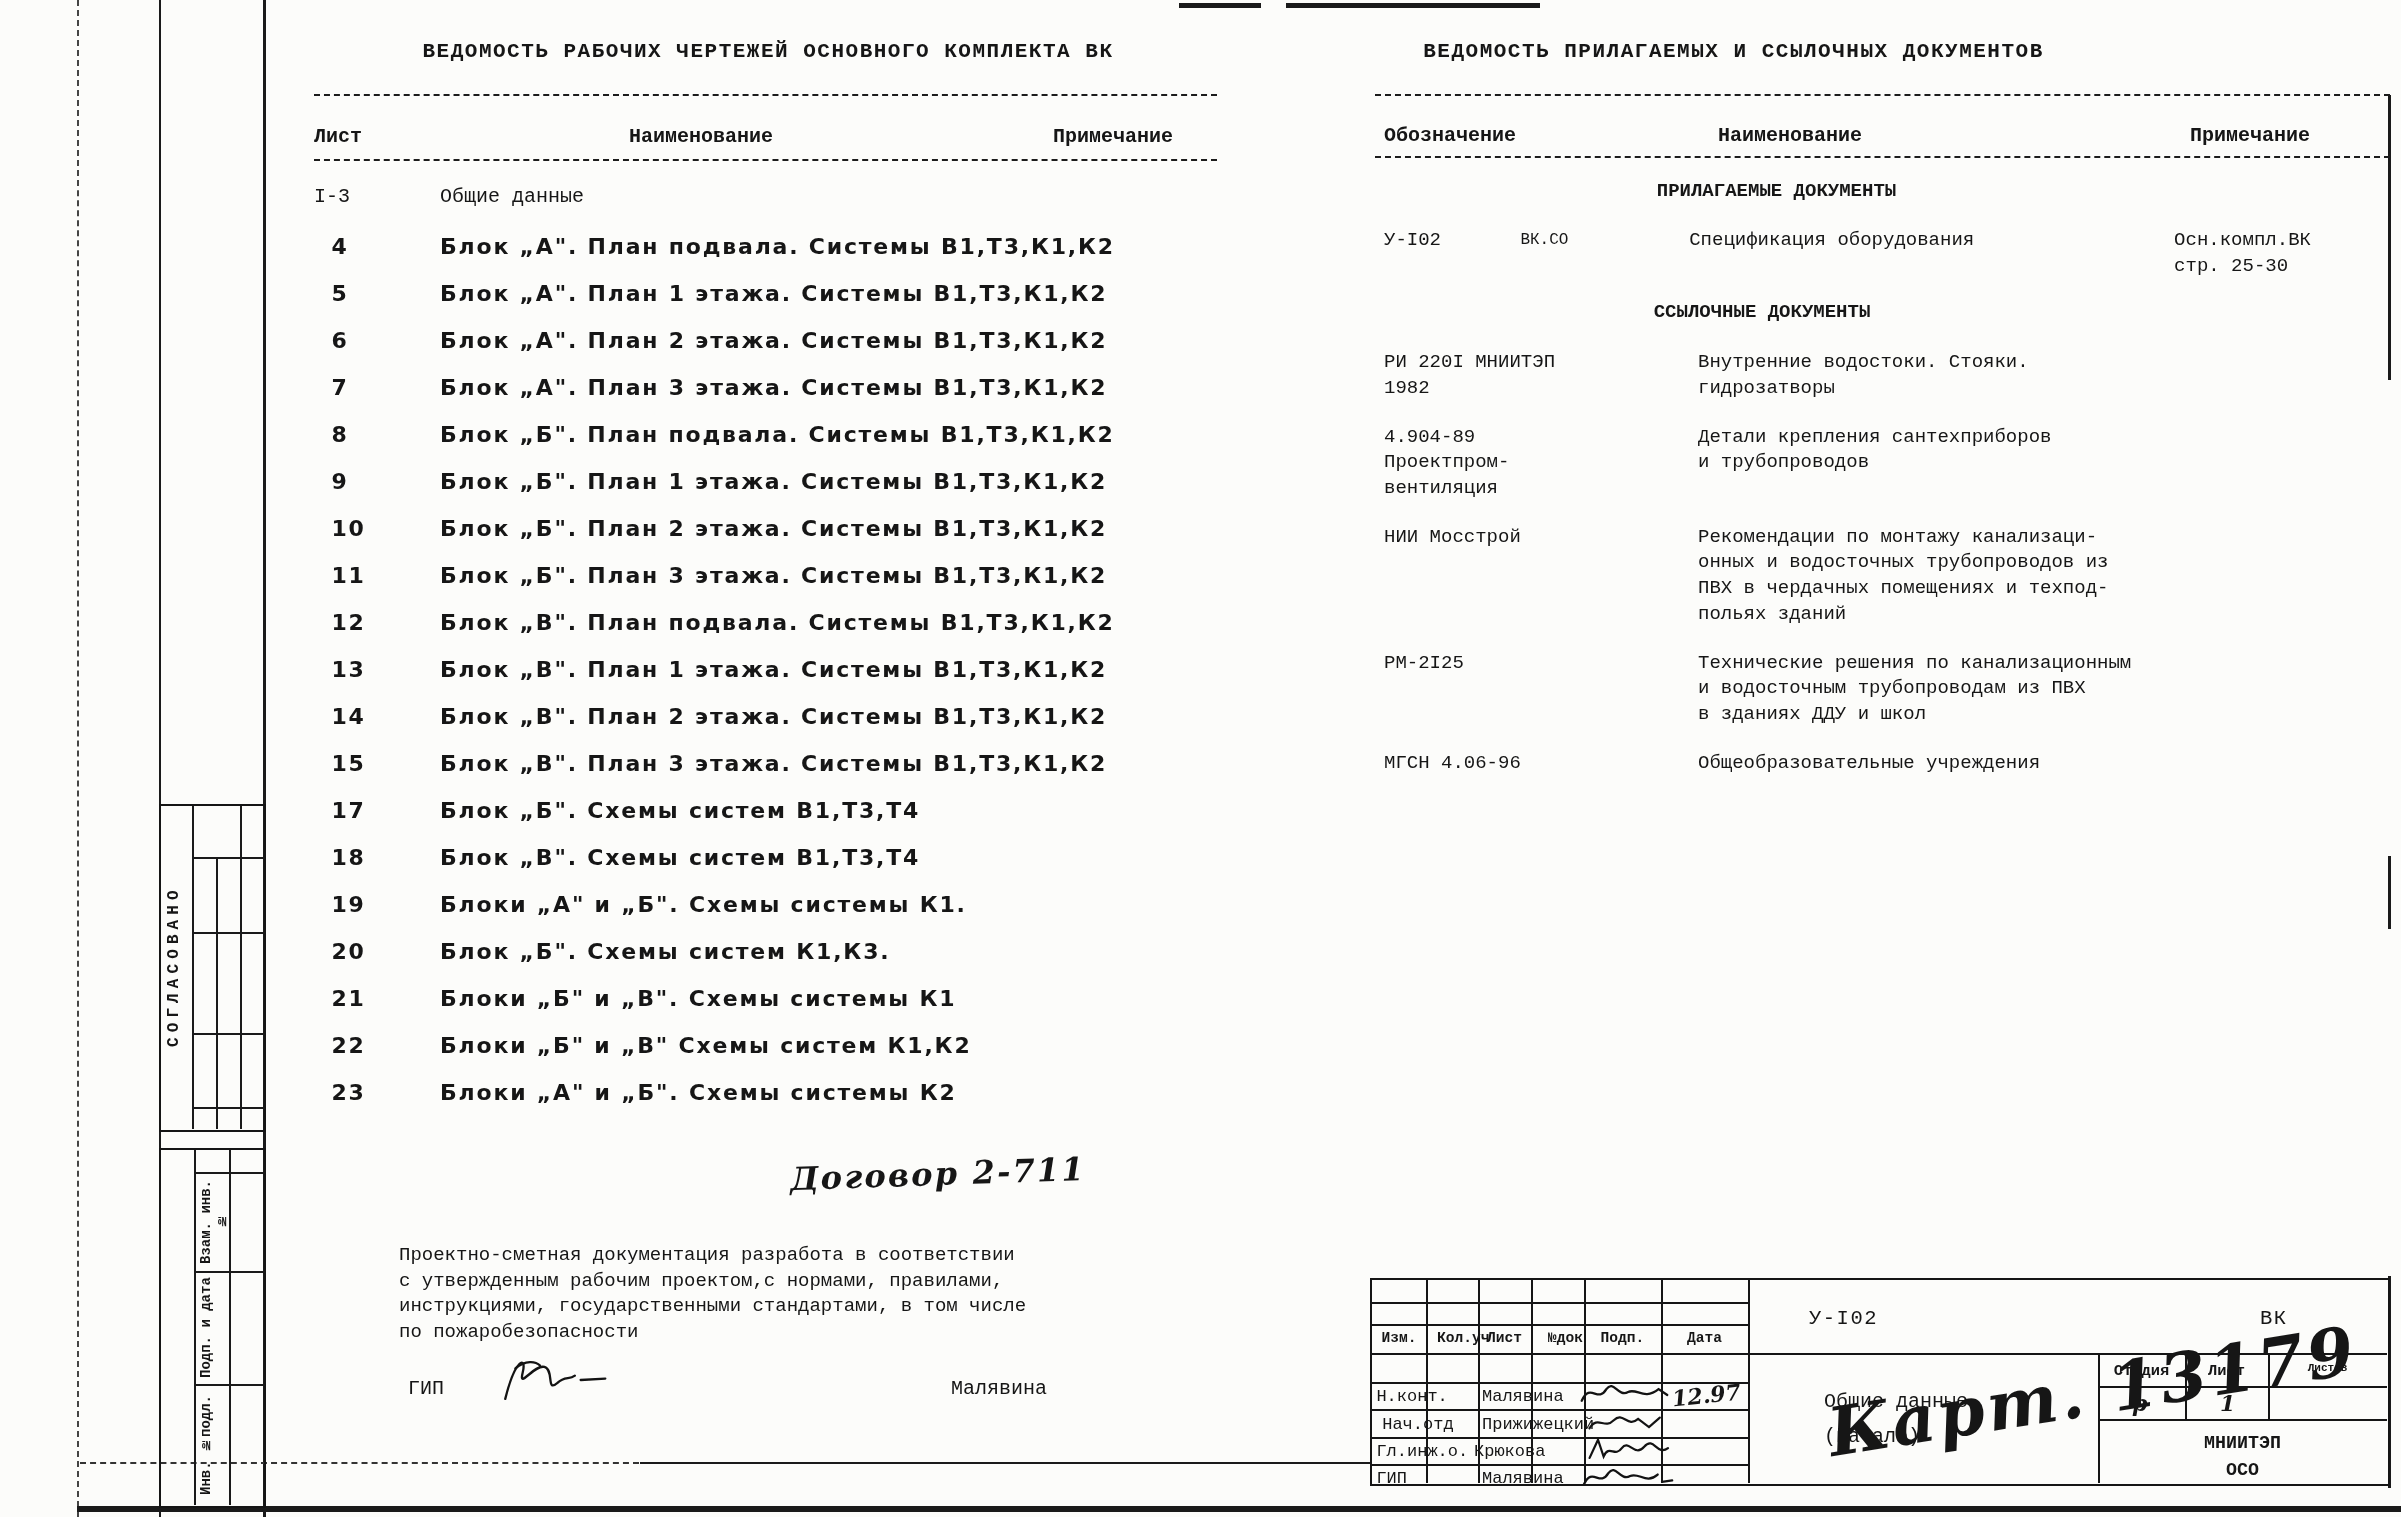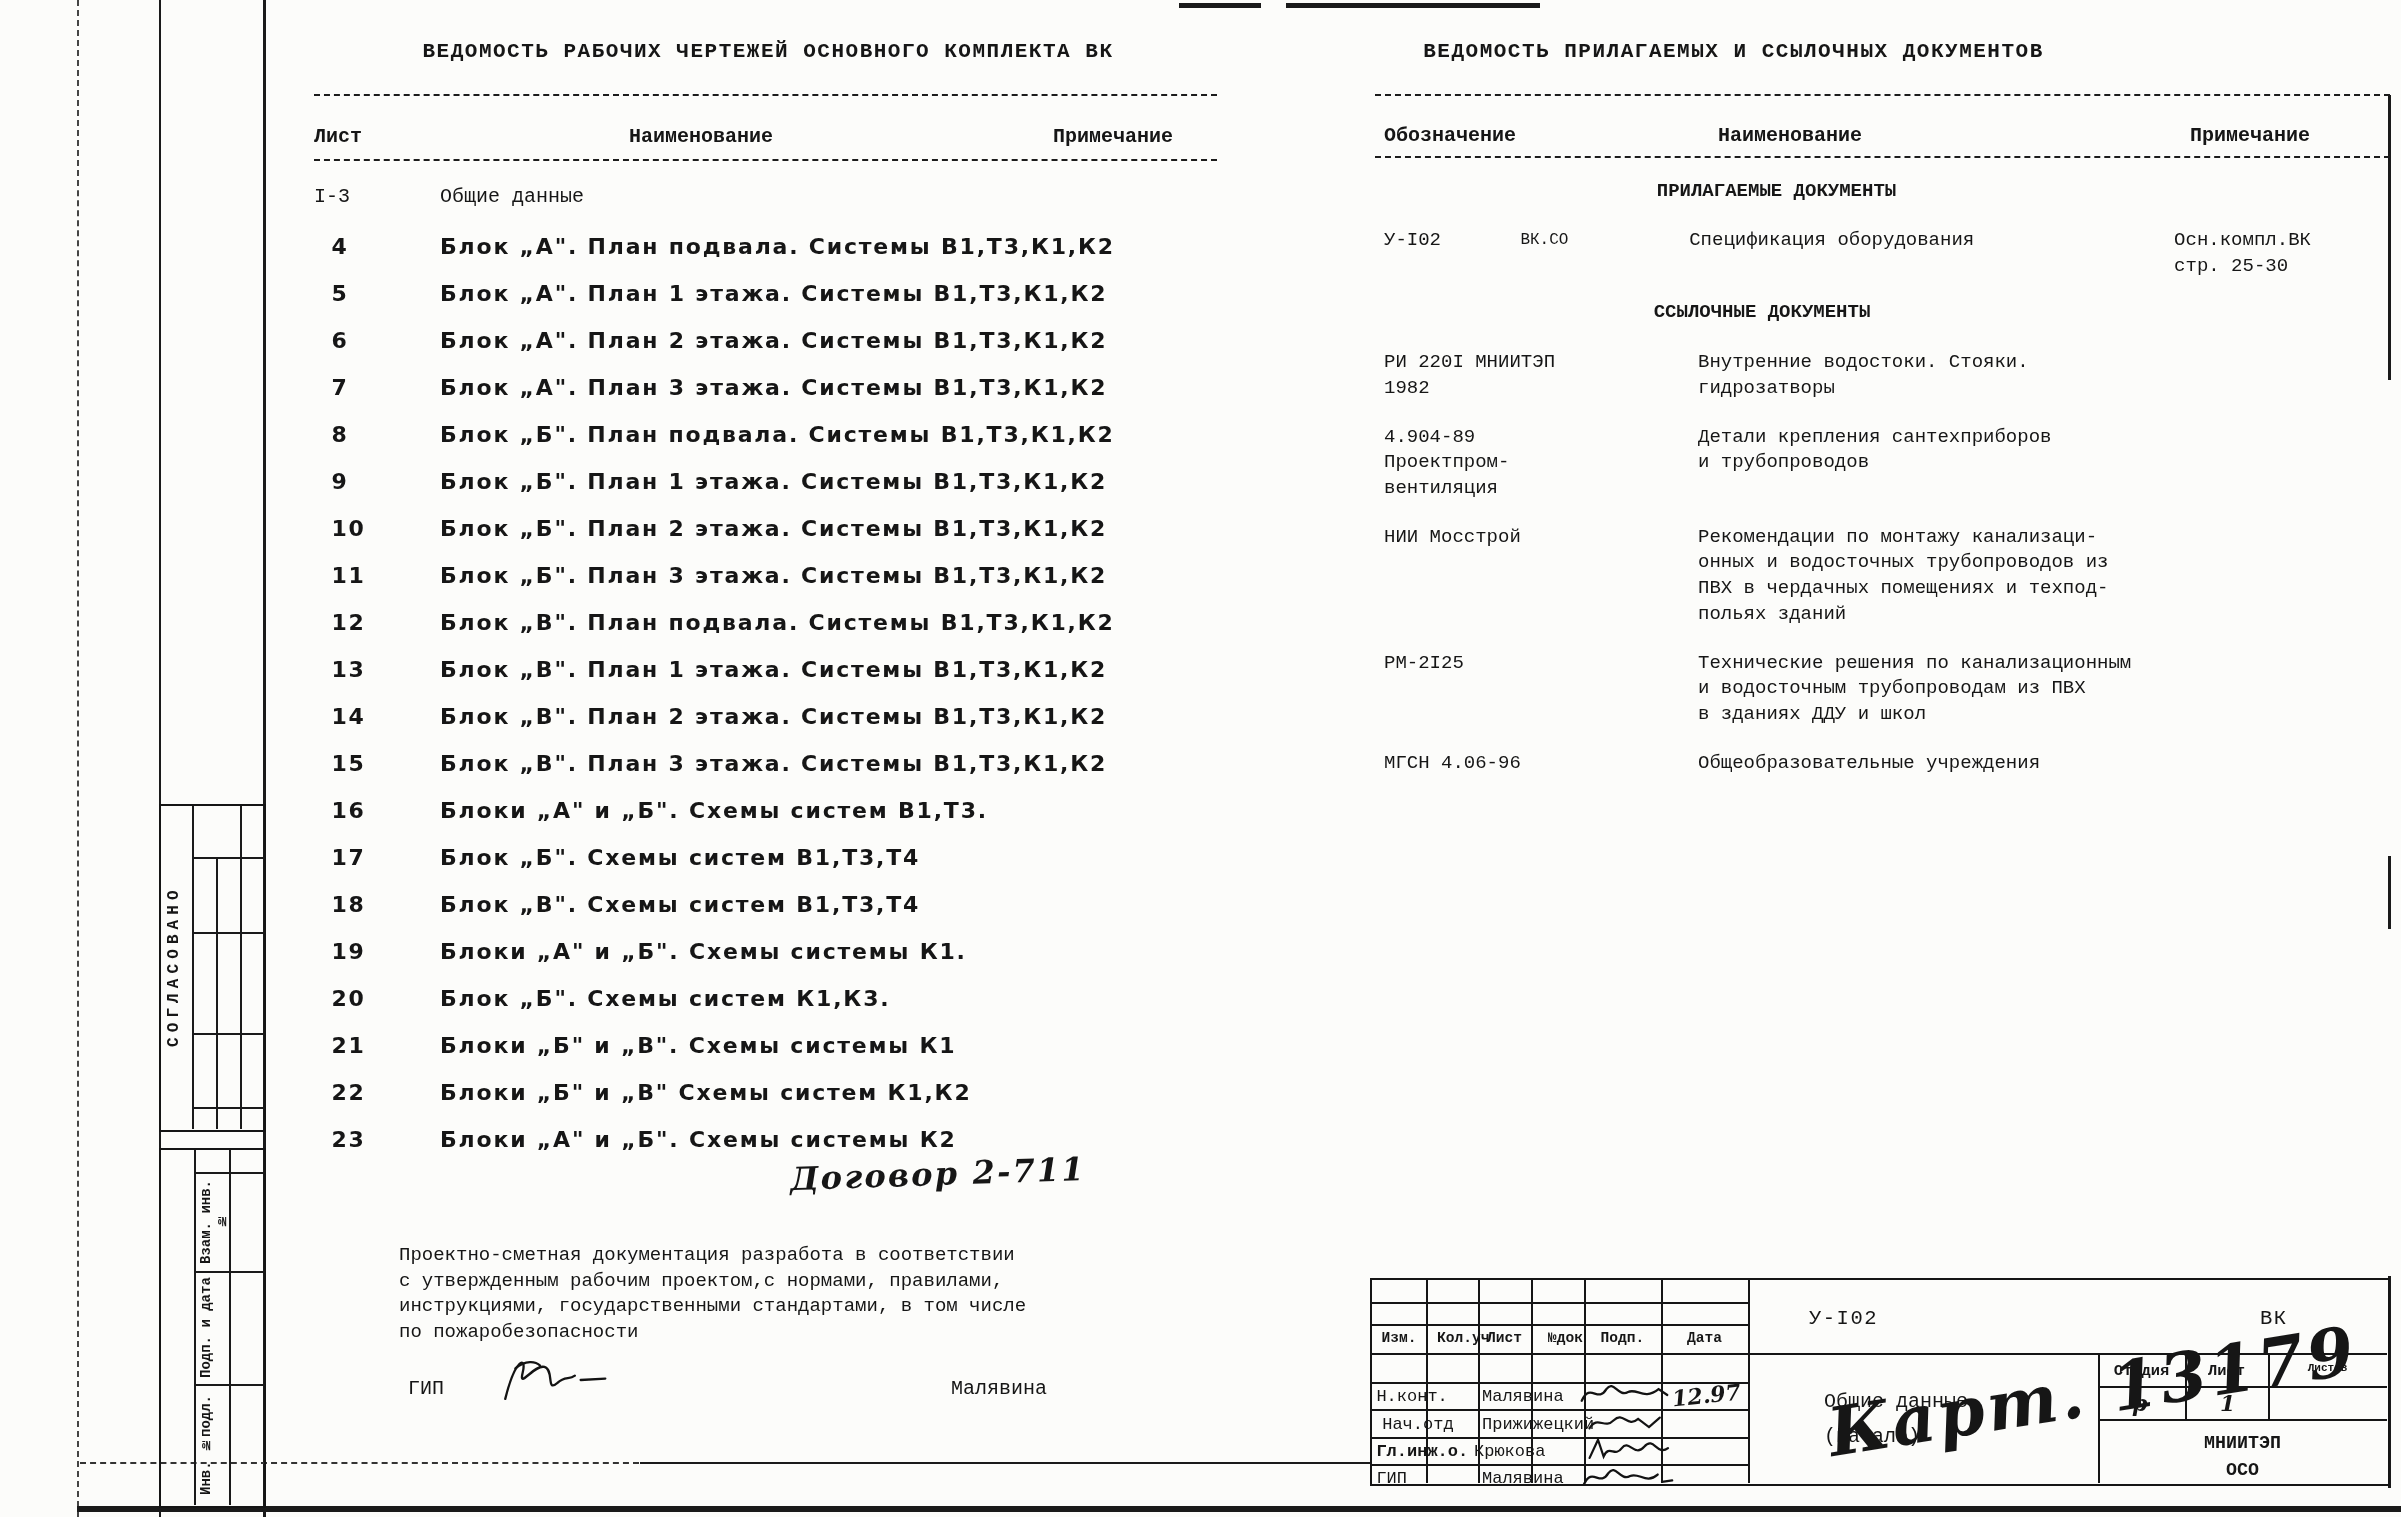--- a/index.html
+++ b/index.html
@@ -152,24 +152,20 @@
       <div class="lt-row">
         <span class="num hand">14</span>
         <span class="txt hand">Блок „В". План 2 этажа. Системы В1,Т3,К1,К2</span>
       </div>
 
       <div class="lt-row">
         <span class="num hand">15</span>
         <span class="txt hand">Блок „В". План 3 этажа. Системы В1,Т3,К1,К2</span>
       </div>
 
-      <div class="lt-row">
-        <span class="num hand">16</span>
-        <span class="txt hand">Блоки „А" и „Б". Схемы систем В1,Т3.</span>
-      </div>
 
       <div class="lt-row">
         <span class="num hand">17</span>
         <span class="txt hand">Блок „Б". Схемы систем В1,Т3,Т4</span>
       </div>
 
       <div class="lt-row">
         <span class="num hand">18</span>
         <span class="txt hand">Блок „В". Схемы систем В1,Т3,Т4</span>
       </div>
@@ -296,21 +292,21 @@
     <div class="cell-label" style="left:65px;top:50px;width:52px;">Кол.уч</div>
     <div class="cell-label" style="left:106px;top:50px;width:53px;">Лист</div>
     <div class="cell-label" style="left:167px;top:50px;width:53px;">№док</div>
     <div class="cell-label" style="left:212px;top:50px;width:77px;">Подп.</div>
     <div class="cell-label" style="left:289px;top:50px;width:87px;">Дата</div>
 
     <div class="role" style="left:4.4px;top:107px;">Н.конт.</div>
     <div class="nm" style="left:110px;top:107px;">Малявина</div>
     <div class="role" style="left:10.2px;top:135px;">Нач.отд</div>
     <div class="nm" style="left:110px;top:135px;">Прижижецкий</div>
-    <div class="role" style="left:4.4px;top:162px;font-weight:bold;">Гл.инж.о.</div>
+    <div class="role" style="left:4.4px;top:162px;">Гл.инж.о.</div>
     <div class="nm" style="left:102px;top:162px;">Крюкова</div>
     <div class="role" style="left:4.4px;top:189px;">ГИП</div>
     <div class="nm" style="left:110px;top:189px;">Малявина</div>
 
     <div class="cursive" style="position:absolute;left:300px;top:102px;font-size:22px;transform:rotate(-6deg);">12.97</div>
 
     <svg class="sig" viewBox="0 0 130 40" style="left:205px;top:99px;width:95px;height:29px;">
       <path d="M6 30 C 18 4, 28 34, 40 14 C 50 0, 56 26, 70 18 C 82 12, 92 30, 112 14 L124 22"></path>
     </svg>
     <svg class="sig" viewBox="0 0 130 40" style="left:212px;top:129px;width:88px;height:28px;">

